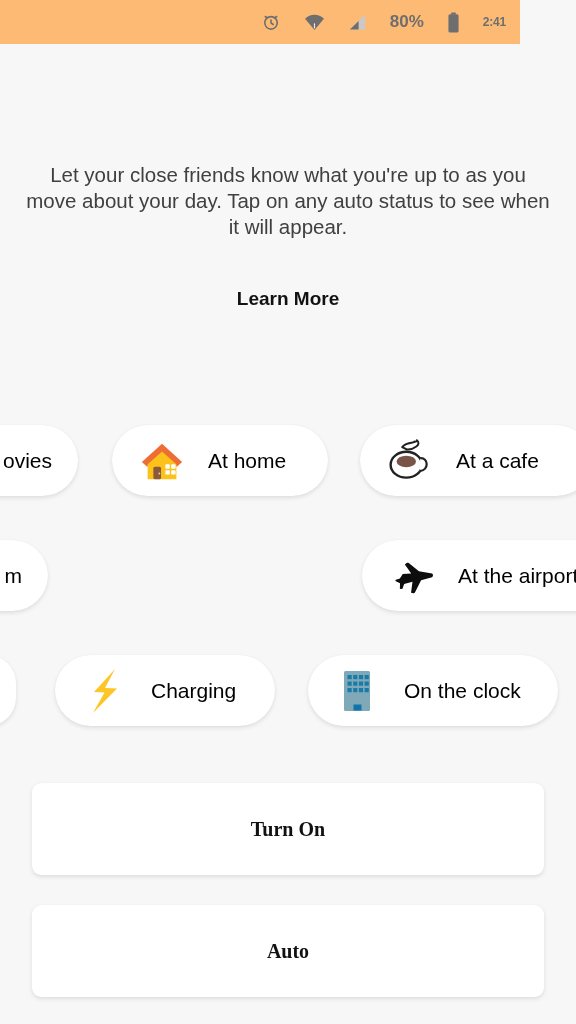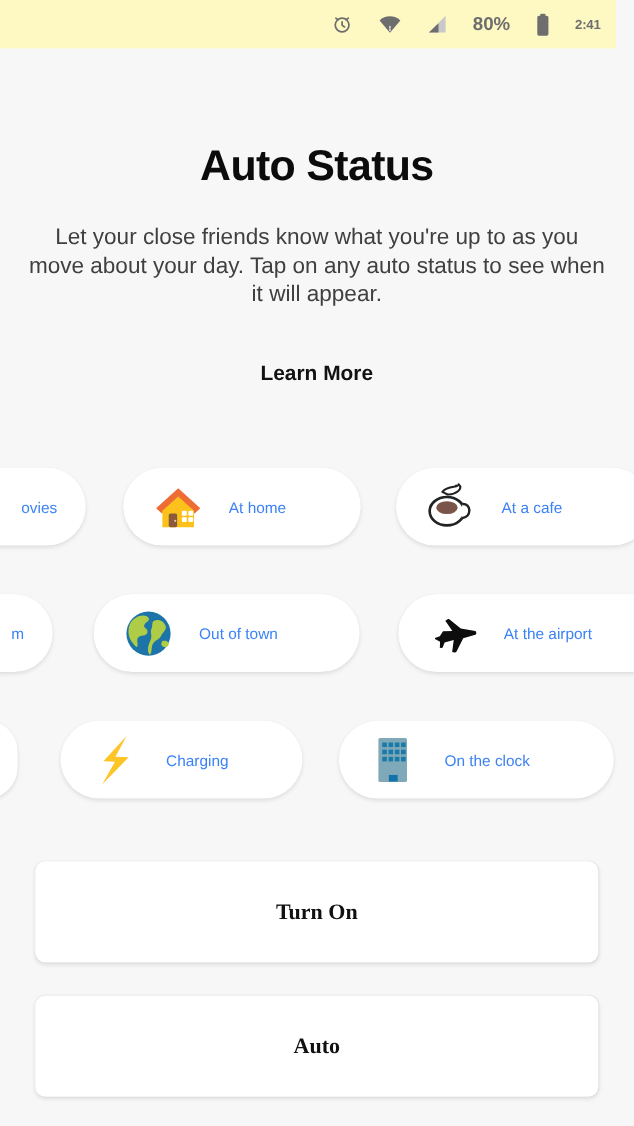--- a/index.html
+++ b/index.html
@@ -13,28 +13,28 @@
     font-family: "Liberation Sans", sans-serif;
     overflow: hidden;
     position: relative;
     -webkit-font-smoothing: antialiased;
   }
 
   
   .status-bar {
     position: absolute;
     top: 0; left: 0;
-    width: 560px;
+    width: 520px;
     height: 44px;
     display: flex;
     align-items: center;
     justify-content: flex-end;
     padding-right: 14px;
     box-sizing: border-box;
-    background: #fef9c3;
+    background: #fdba74;
     gap: 12px;
   }
   .status-bar .sb-item {
     display: flex;
     align-items: center;
     margin-left: 11px;
     color: #6e6e6e;
   }
   .sb-pct {
     font-size: 17px;
@@ -103,22 +103,22 @@
     border-radius: 40px;
     box-shadow: 0 2px 4px rgba(0,0,0,0.10), 0 0px 1px rgba(0,0,0,0.06);
     display: flex;
     align-items: center;
     box-sizing: border-box;
     padding: 0 26px;
     cursor: pointer;
     white-space: nowrap;
   }
   .chip .chip-label {
-    font-size: 14px;
-    color: #3b82f6;
+    font-size: 21px;
+    color: #000000;
     font-weight: normal;
   }
   .chip .chip-icon {
     width: 48px;
     height: 48px;
     flex: 0 0 48px;
     margin-right: 22px;
     display: flex;
     align-items: center;
     justify-content: center;
@@ -180,21 +180,20 @@
   <span class="sb-item">
     <svg class="icon-svg" width="13" height="21" viewBox="0 0 13 22">
       <rect x="4" y="0.5" width="5" height="2.2" rx="0.8" fill="#6e6e6e"></rect>
       <rect x="1.2" y="2.4" width="10.6" height="19" rx="1.6" fill="#6e6e6e"></rect>
     </svg>
   </span>
   <span class="sb-item sb-clock">2:41</span>
 </div>
 
 <div class="header">
-  <h1 class="page-title">Auto Status</h1>
   <p class="page-subtitle">Let your close friends know what you're up to as you move about your day. Tap on any auto status to see when it will appear.</p>
   <div><span class="learn-more">Learn More</span></div>
 </div>
 
 <div class="chip-rows" id="chip-rows">
     <div class="chip-row">
       <div class="chip no-icon-visible" style="left: -90px; width: 168px; justify-content: flex-end;">
         <span class="chip-label">ovies</span>
       </div>
       <div class="chip" style="left: 112px; width: 216px;">
@@ -221,31 +220,20 @@
       <ellipse cx="22" cy="24.5" rx="10.5" ry="6.3" fill="#7b5449"></ellipse>
       <path d="M37 21 C46 20 47 34 36.5 35" fill="#ffffff" stroke="#222" stroke-width="2.4"></path>
     </svg>
         </span>
         <span class="chip-label">At a cafe</span>
       </div>
     </div>
     <div class="chip-row">
       <div class="chip no-icon-visible" style="left: -100px; width: 148px; justify-content: flex-end;">
         <span class="chip-label">m</span>
-      </div>
-      <div class="chip" style="left: 85px; width: 242px;">
-        <span class="chip-icon">
-          <svg class="icon-svg" width="46" height="46" viewBox="0 0 48 48">
-      <circle cx="24" cy="24" r="21" fill="#1c74a8"></circle>
-      <path d="M12 9 C16 6 22 6 24 9 C26 12 21 13 20 16 C19 19 24 19 23 23 C22 27 16 25 14 28 C12 31 15 34 13 37 C8 33 4.5 27 5 21 C5.5 15 8 11 12 9 Z" fill="#afcc46"></path>
-      <path d="M29 12 C33 10 38 12 40 16 C42 20 38 22 36 26 C34 30 30 30 28 34 C26 38 28 42 25 44 C22 40 24 34 26 30 C28 26 25 23 27 19 C28 16 27 13 29 12 Z" fill="#afcc46"></path>
-      <path d="M37 31 C41 30 44 32 43 35 C41 38 37 37 36 34 Z" fill="#afcc46"></path>
-    </svg>
-        </span>
-        <span class="chip-label">Out of town</span>
       </div>
       <div class="chip" style="left: 362px; width: 248px;">
         <span class="chip-icon">
           <svg class="icon-svg" width="46" height="44" viewBox="0 0 48 46">
       <path d="M45 20.5 c1.3 .5 1.3 3.2 0 3.7 l-11.5 3.3 -6.3 12.5 c-.4 .8 -1.1 1.1 -1.9 1 l-2.3 -.4 1.5 -11.6 -8.7 2.4 -1.6 4.3 c-.2 .7 -.8 1 -1.5 .9 l-1.4 -.2 .2 -5.7 -4.4 -2.3 c-.6 -.4 -.6 -1.3 .1 -1.5 l4.1 -1.3 3 -4.8 8.9 -.3 -6.7 -9.6 1.9 -1.4 c.7 -.5 1.5 -.5 2.2 0 l10.6 8.6 Z" fill="#0d0d0d"></path>
     </svg>
         </span>
         <span class="chip-label">At the airport</span>
       </div>
     </div>

